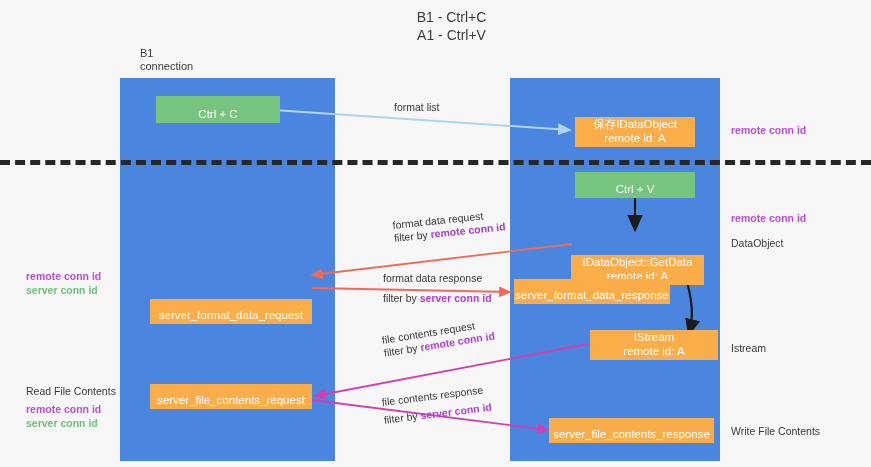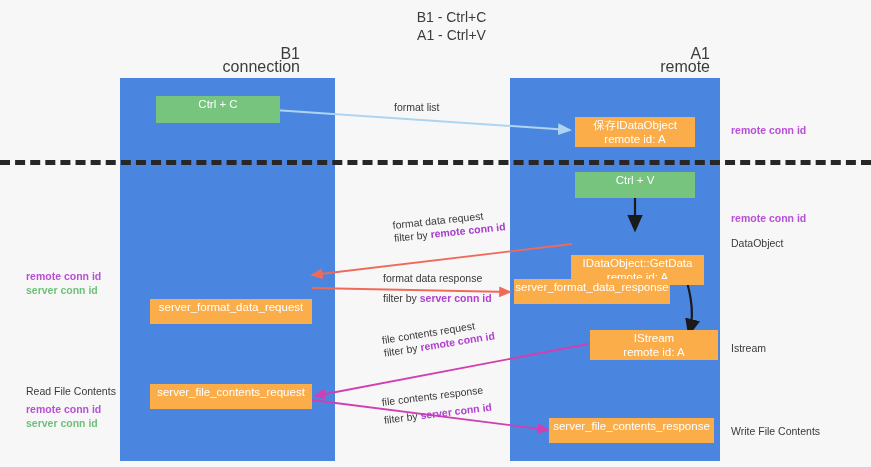--- a/index.html
+++ b/index.html
@@ -21,22 +21,22 @@
     width: 871px;
     height: 467px;
     pointer-events: none;
   }
   .lane {
     position: absolute;
     background: #4a86e0;
   }
   .lane-title {
     position: absolute;
-    text-align: right;
-    font-size: 16px;
+    text-align: left;
+    font-size: 11px;
     color: #3c3c3c;
     line-height: 13px;
     white-space: pre-line;
   }
   .title {
     position: absolute;
     left: 0; right: 0;
     top: 8px;
     text-align: center;
     font-size: 14px;
@@ -44,21 +44,21 @@
     line-height: 18px;
     white-space: pre-line;
     padding-left: 32px;
   }
   .node {
     position: absolute;
     box-sizing: border-box;
     display: flex;
     flex-direction: column;
     align-items: center;
-    justify-content: flex-start;
+    justify-content: flex-end;
     color: #ffffff;
     font-size: 11.5px;
     line-height: 13.5px;
     text-align: center;
     padding: 2px 4px;
   }
   .node.green { background: #76c47d; }
   .node.orange { background: #fbad4a; }
   .node .ln2 { font-size: 11.5px; }
 
@@ -93,22 +93,20 @@
 </head>
 <body>
 
 <div id="canvas">
 
   <div class="title">B1 - Ctrl+C
 A1 - Ctrl+V</div>
 
   <div class="lane-title" style="left:140px; top:47px; width:160px;">B1
 connection</div>
-  <div class="lane-title" style="left:550px; top:47px; width:160px;">A1
-remote</div>
 
   <div class="lane" style="left:120px; top:78px; width:215px; height:383px;"></div>
   <div class="lane" style="left:510px; top:78px; width:135px; height:383px;"></div>
   <div class="lane" style="left:645px; top:78px; width:75px; height:383px;"></div>
 
   <svg id="wires" viewBox="0 0 871 467">
     <defs>
       <marker id="arw-blue" markerWidth="7" markerHeight="7" refX="6" refY="3" orient="auto">
         <path d="M0,0 L7,3 L0,6 z" fill="#aed4f0"></path>
       </marker>

